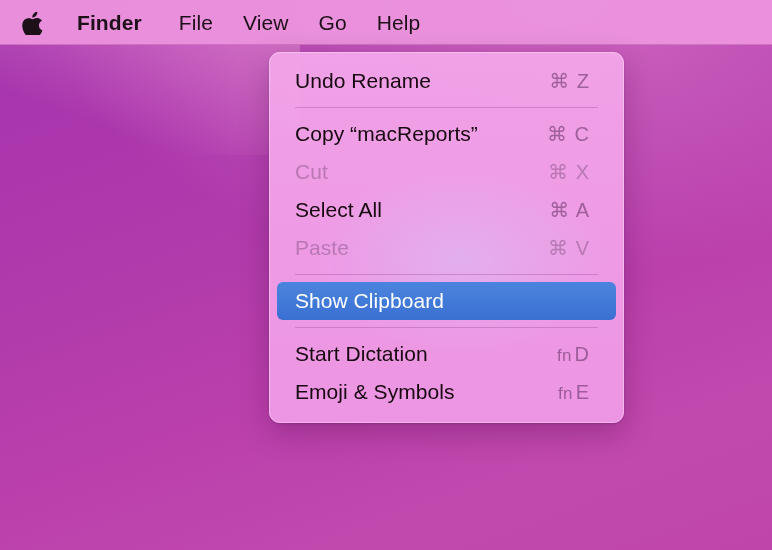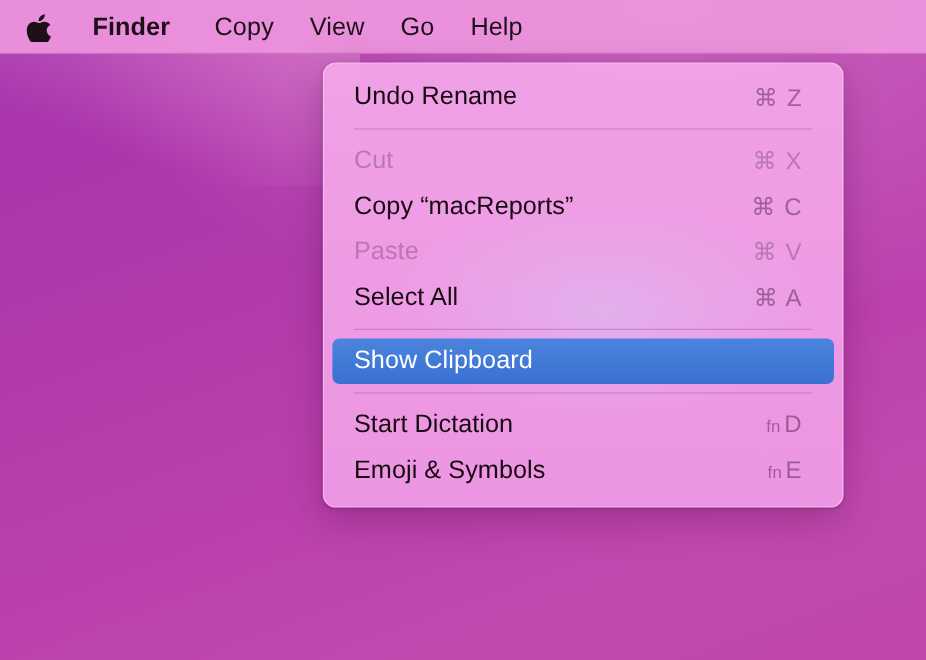--- a/index.html
+++ b/index.html
@@ -77,21 +77,21 @@
     display: block;
     width: 21px;
     height: 25px;
   }
 
   
   #edit-menu {
     position: absolute;
     left: 269px;
     top: 52px;
-    width: 434px;
+    width: 355px;
     padding: 10px 0 12px 0;
     box-sizing: border-box;
     border-radius: 11px;
     background:
       radial-gradient(58% 34% at 54% 56%, rgba(215,196,245,0.50) 0%, rgba(215,196,245,0.0) 72%),
       linear-gradient(180deg, rgba(242,164,232,0.97) 0%, rgba(240,158,230,0.97) 48%, rgba(238,152,228,0.97) 100%);
     box-shadow: 0 10px 30px rgba(70,10,65,0.30),
                 0 1px 2px rgba(70,10,65,0.22);
     z-index: 20;
   }
@@ -134,21 +134,21 @@
     background: linear-gradient(180deg, #4b84de 0%, #3a70d2 100%);
     align-items: center;
   }
   .menu-item.selected .mi-label {
     color: #ffffff;
   }
   .menu-item.selected .mi-shortcut {
     color: rgba(255,255,255,0.85);
   }
   .mi-shortcut .fn-key {
-    font-size: 14px;
+    font-size: 17px;
     letter-spacing: 0.2px;
     margin-right: 3px;
   }
 
   .menu-sep {
     height: 1px;
     margin: 7px 26px;
     background: rgba(150,70,145,0.34);
   }
 </style>
@@ -164,21 +164,21 @@
           <path fill="#1d1019" d="M16.0 6.4c1.0-1.2 1.7-2.9 1.5-4.6-1.45.06-3.2.97-4.25 2.2-.94 1.06-1.76 2.77-1.54 4.4 1.62.13 3.27-.82 4.29-2zM17.5 8.9c-2.35-.14-4.35 1.33-5.47 1.33-1.12 0-2.84-1.26-4.68-1.23-2.4.04-4.63 1.4-5.87 3.56-2.5 4.34-.64 10.76 1.8 14.28 1.2 1.72 2.62 3.65 4.5 3.58 1.8-.07 2.48-1.17 4.66-1.17 2.17 0 2.79 1.17 4.69 1.13 1.94-.03 3.17-1.75 4.35-3.48.82-1.2 1.45-2.5 1.86-3.9-4.84-1.85-5.58-8.66-.42-10.9-1.2-1.77-3.05-2.9-5.42-3.2z"></path>
         </svg>
       </span>
     </div>
 
     <div class="mb-item mb-app-name">
       <span>Finder</span>
     </div>
 
     <div class="mb-item">
-      <span>Copy</span>
+      <span>File</span>
     </div>
     <div class="mb-item">
       <span>View</span>
     </div>
     <div class="mb-item">
       <span>Go</span>
     </div>
     <div class="mb-item">
       <span>Help</span>
     </div>
@@ -186,36 +186,36 @@
 
   <div id="edit-menu">
 
     <div class="menu-item">
       <span class="mi-label">Undo Rename</span>
       <span class="mi-shortcut">⌘ Z</span>
     </div>
 
     <div class="menu-sep"></div>
 
+    <div class="menu-item">
+      <span class="mi-label">Copy “macReports”</span>
+      <span class="mi-shortcut">⌘ C</span>
+    </div>
     <div class="menu-item disabled">
       <span class="mi-label">Cut</span>
       <span class="mi-shortcut">⌘ X</span>
     </div>
     <div class="menu-item">
-      <span class="mi-label">Copy “macReports”</span>
-      <span class="mi-shortcut">⌘ C</span>
+      <span class="mi-label">Select All</span>
+      <span class="mi-shortcut">⌘ A</span>
     </div>
     <div class="menu-item disabled">
       <span class="mi-label">Paste</span>
       <span class="mi-shortcut">⌘ V</span>
     </div>
-    <div class="menu-item">
-      <span class="mi-label">Select All</span>
-      <span class="mi-shortcut">⌘ A</span>
-    </div>
 
     <div class="menu-sep"></div>
 
     <div class="menu-item selected">
       <span class="mi-label">Show Clipboard</span>
       <span class="mi-shortcut"></span>
     </div>
 
     <div class="menu-sep"></div>
 

